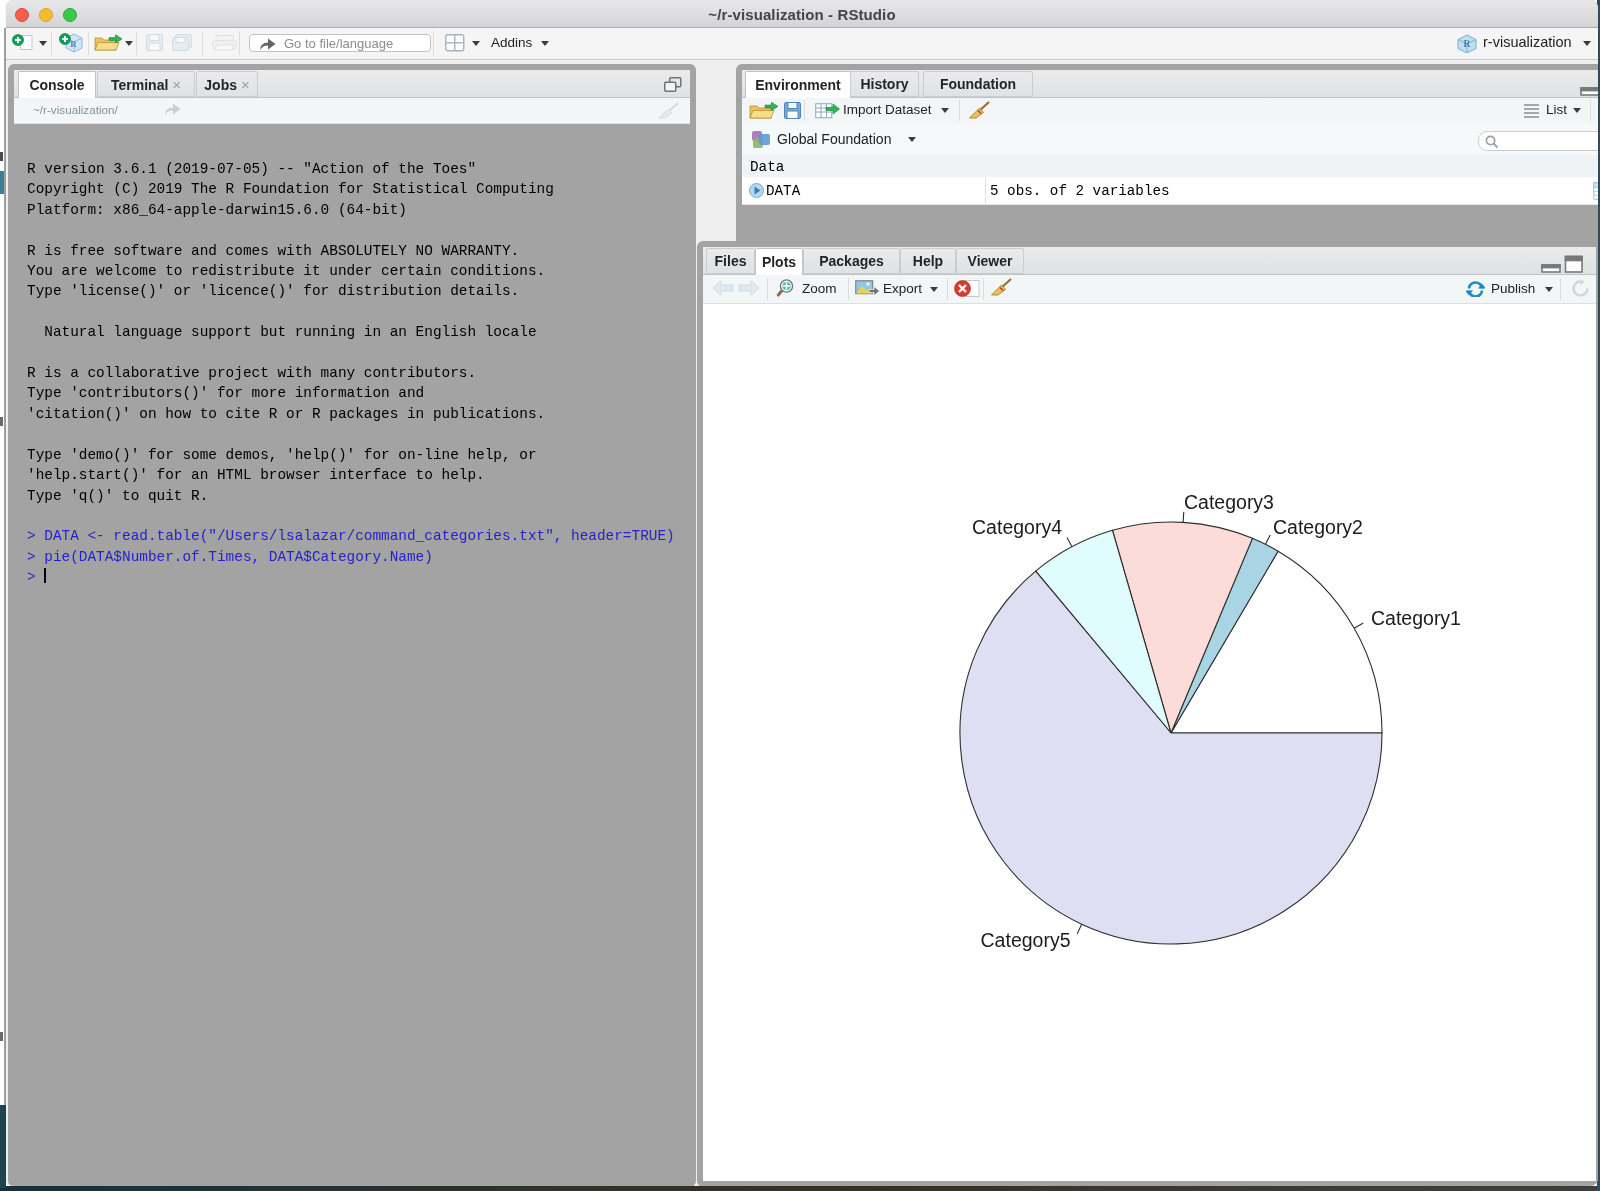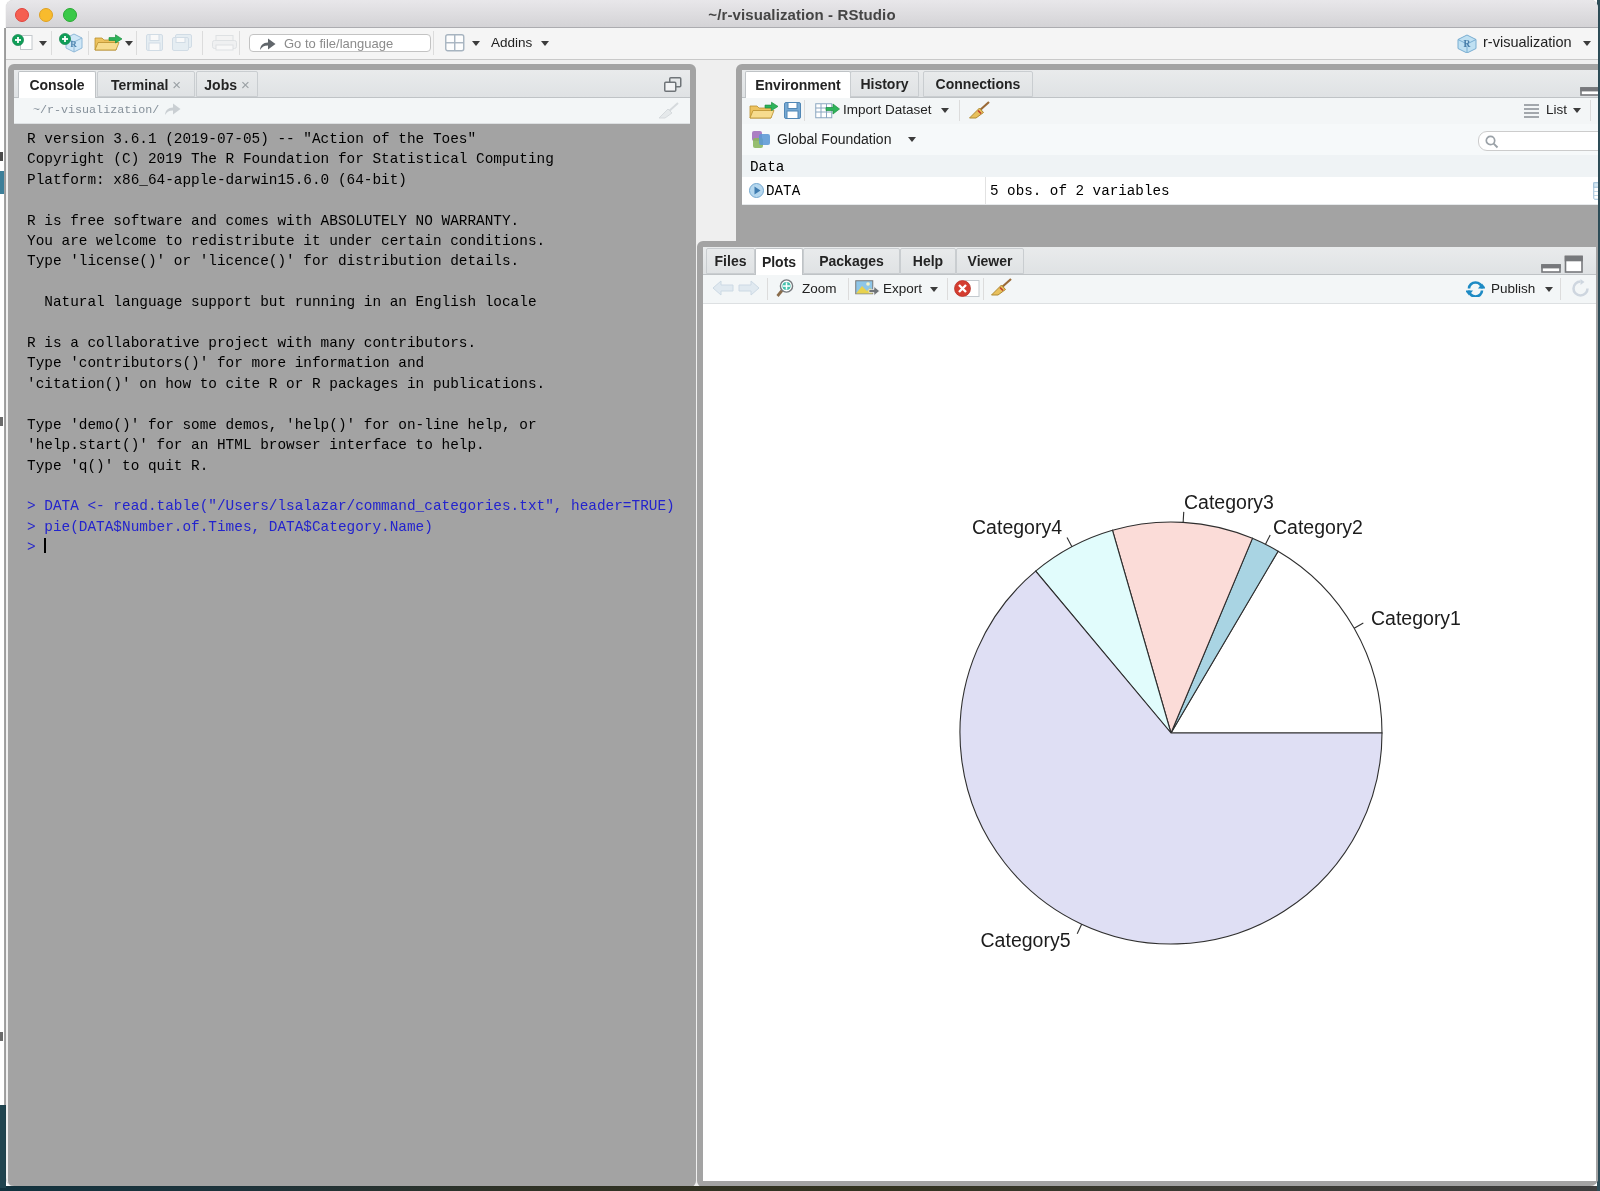--- a/index.html
+++ b/index.html
@@ -40,23 +40,23 @@
   .tab{position:absolute;top:1px;height:26px;box-sizing:border-box;
      font-size:14px;font-weight:700;color:#242424;text-align:center;}
   .tab.active{background:#fff;border:1px solid #bfc3c6;border-bottom:none;
      border-radius:2px 2px 0 0;height:27px;}
   .tab.inactive{border:1px solid #c9cdd0;background:transparent;border-radius:2px 2px 0 0;}
   .tab .x{font-weight:400;color:#9aa0a4;font-size:15px;}
   .ptoolbar{position:absolute;left:0;right:0;background:#f3f6f7;border-bottom:1px solid #dde0e2;}
   
   #pane-console{left:2px;top:64px;width:676px;height:1111px;}
   #pathbar{top:28px;height:25px;}
-  #pathtxt{left:19px;top:5px;font-family:Liberation Mono, monospace;
+  #pathtxt{left:19px;top:5px;font-family:Liberation Sans, sans-serif;
      font-size:11.7px;color:#85909a;letter-spacing:0;}
-  #console-text{left:13px;top:59px;font-family:"Liberation Mono",monospace;
+  #console-text{left:13px;top:89px;font-family:"Liberation Mono",monospace;
      font-size:14.4px;line-height:20.4px;color:#000;white-space:pre;}
   .blue{color:#2323cd;}
   #cursor{display:inline-block;width:1.5px;height:15px;background:#000;
      vertical-align:-2px;}
   
   #pane-env{left:730px;top:64px;width:893px;height:171px;}
   #env-toolbar{top:28px;height:26px;text-align:right;}
   #env-global{position:absolute;left:0;right:0;top:54px;height:31px;
      background:#f6f9fa;border-bottom:1px solid #e3e6e8;}
   #env-datahdr{position:absolute;left:0;right:0;top:85px;height:22px;
@@ -204,21 +204,21 @@
 
 <span class="blue">&gt; DATA &lt;- read.table("/Users/lsalazar/command_categories.txt", header=TRUE)
 &gt; pie(DATA$Number.of.Times, DATA$Category.Name)
 &gt; </span><span id="cursor"></span></div>
     </div>
 
     <div id="pane-env" class="abs pane">
       <div class="tabbar">
         <div class="tab active" style="left:3px;width:106px;line-height:26px;">Environment</div>
         <div class="tab inactive" style="left:108px;width:69px;line-height:25px;">History</div>
-        <div class="tab inactive" style="left:181px;width:110px;line-height:25px;">Connections</div>
+        <div class="tab inactive" style="left:181px;width:110px;line-height:25px;">Foundation</div>
         <svg class="abs" style="left:838px;top:8px;" width="44" height="19">
           <rect x="1" y="10" width="18" height="7" fill="#fff" stroke="#77797c" stroke-width="1.6"></rect>
           <rect x="1" y="10" width="18" height="2.6" fill="#77797c" stroke="#77797c" stroke-width="1.6"></rect>
           <rect x="24.5" y="1.5" width="16.5" height="15.5" fill="#fff" stroke="#77797c" stroke-width="1.6"></rect>
           <rect x="24.5" y="1.5" width="16.5" height="4" fill="#77797c" stroke="#77797c" stroke-width="1.6"></rect>
         </svg>
       </div>
       <div class="ptoolbar" id="env-toolbar">
         <svg class="abs" style="left:7px;top:3px;" width="34" height="19">
           <path d="M1 5 L8 5 L10 7 L22 7 L22 17 L1 17 Z" fill="#edc25e" stroke="#b98f2d" stroke-width="0.8"></path>

